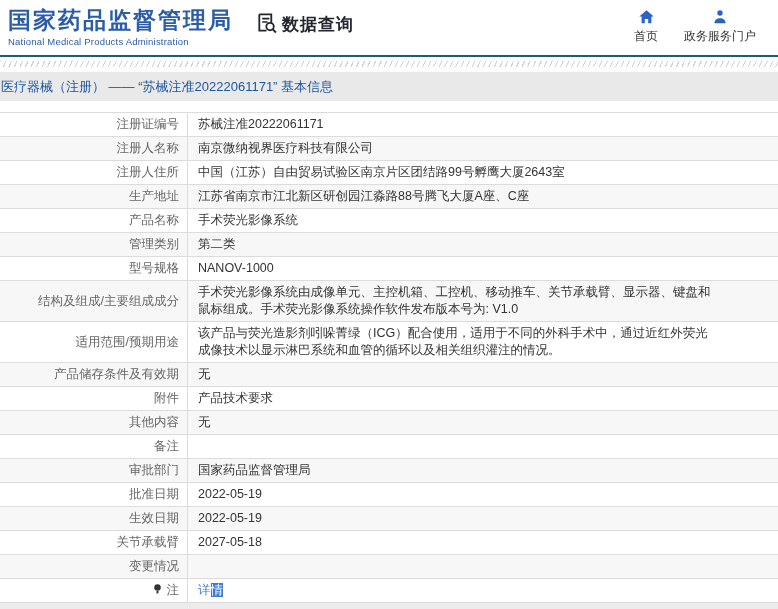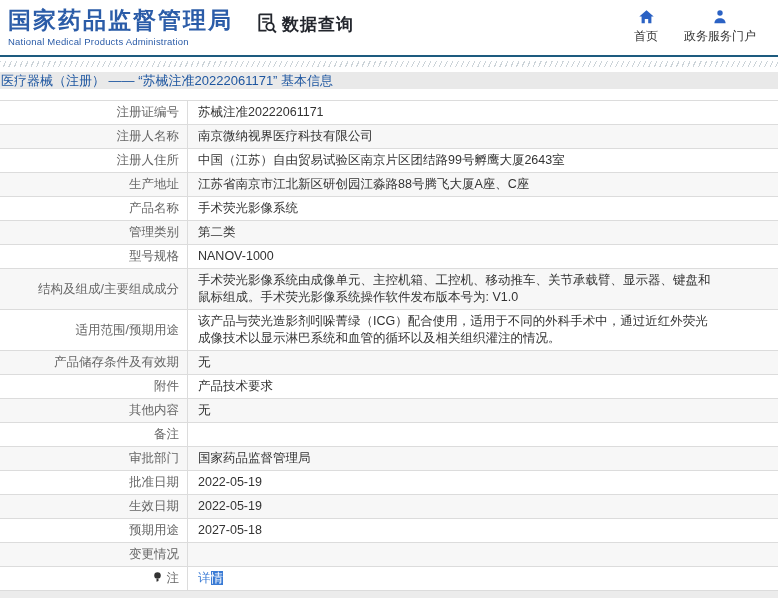--- a/index.html
+++ b/index.html
@@ -21,21 +21,21 @@
   .site-title{display:flex;align-items:center;margin-left:22px;margin-top:11px;height:26px;}
   .site-title .txt{font-size:17px;font-weight:bold;color:#23262d;margin-left:4px;letter-spacing:1px;}
   .nav{margin-left:auto;display:flex;gap:26px;margin-right:22px;margin-top:9px;justify-content:flex-end;}
   .nav-item{display:flex;flex-direction:column;align-items:center;gap:3px;font-size:12px;color:#333;cursor:pointer;height:34px;}
   .nav-item svg{display:block;}
   
   .header-line{height:2px;background:var(--divider);}
   .gap4{height:4px;background:#fff;}
   .stripes{height:6px;background:repeating-linear-gradient(115deg,#ccd4d9 0,#ccd4d9 1px,transparent 1px,transparent 5px);}
   .gap5{height:5px;background:#fff;}
-  .breadcrumb-bar{height:17px;background:#e9e9e9;display:flex;align-items:center;padding-left:1px;}
+  .breadcrumb-bar{height:29px;background:#e9e9e9;display:flex;align-items:center;padding-left:1px;}
   .breadcrumb-bar .bc{font-size:13px;color:#1e56a0;}
   .table-gap{height:11px;background:#fff;}
   
   .info-table{border-top:1px solid var(--border);}
   .row{display:flex;border-bottom:1px solid var(--border);background:#fff;}
   .row.alt{background:var(--row-alt);}
   .cell-label{
     flex:0 0 188px;width:188px;border-right:1px solid var(--border);
     display:flex;align-items:center;justify-content:flex-end;gap:3px;
     padding:3px 8px 3px 0;font-size:12.5px;color:#666;line-height:17px;text-align:right;
@@ -225,21 +225,21 @@
     <div class="row alt">
       <div class="cell-label">
         <span>生效日期</span>
       </div>
       <div class="cell-value">
         <span>2022-05-19</span>
       </div>
     </div>
     <div class="row">
       <div class="cell-label">
-        <span>预期用途</span>
+        <span>关节承载臂</span>
       </div>
       <div class="cell-value">
         <span>2027-05-18</span>
       </div>
     </div>
     <div class="row alt">
       <div class="cell-label">
         <span>变更情况</span>
       </div>
       <div class="cell-value">

